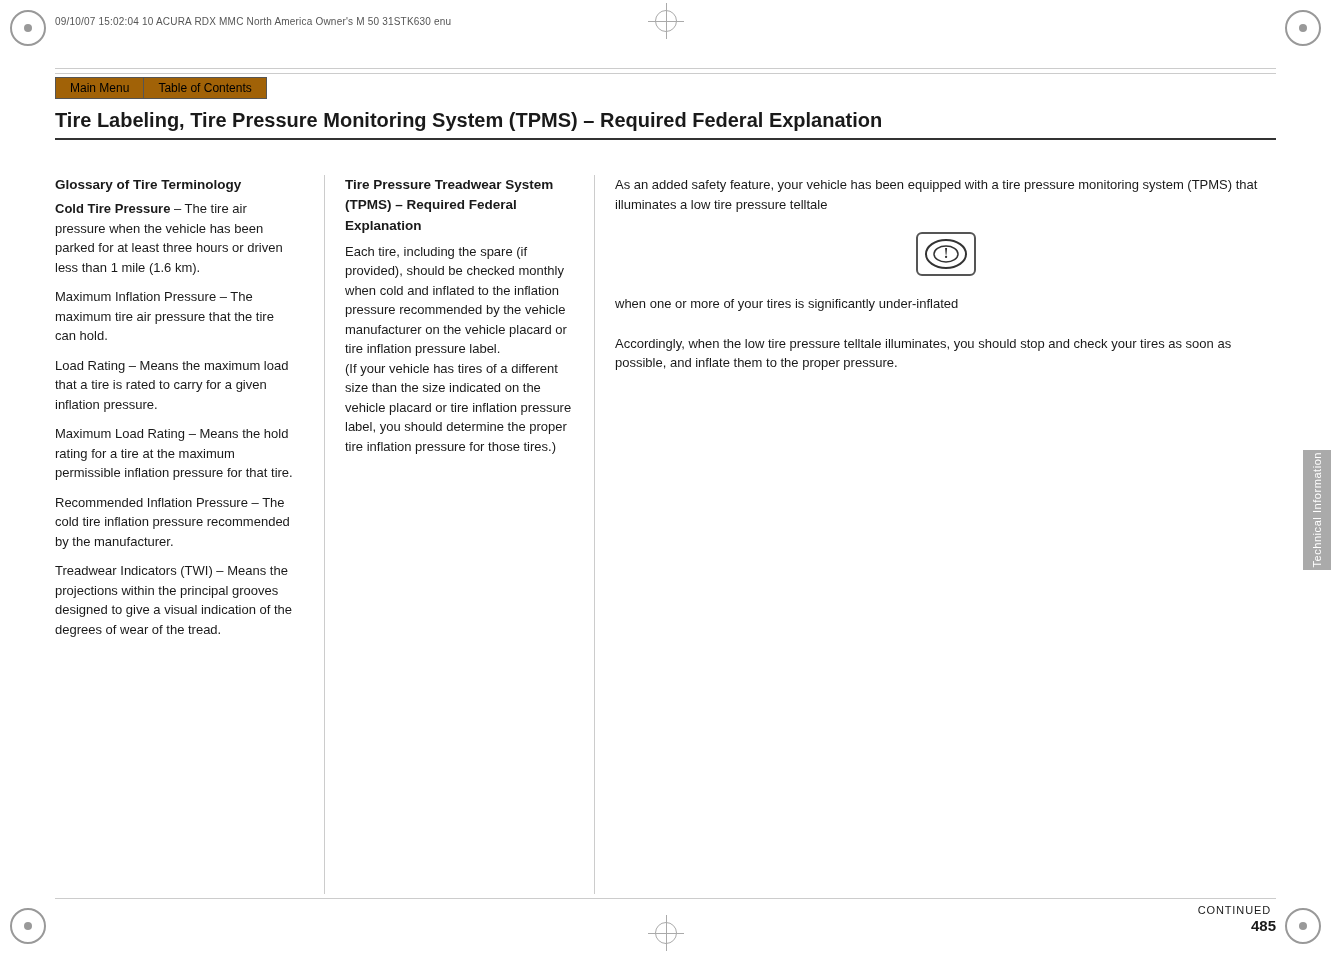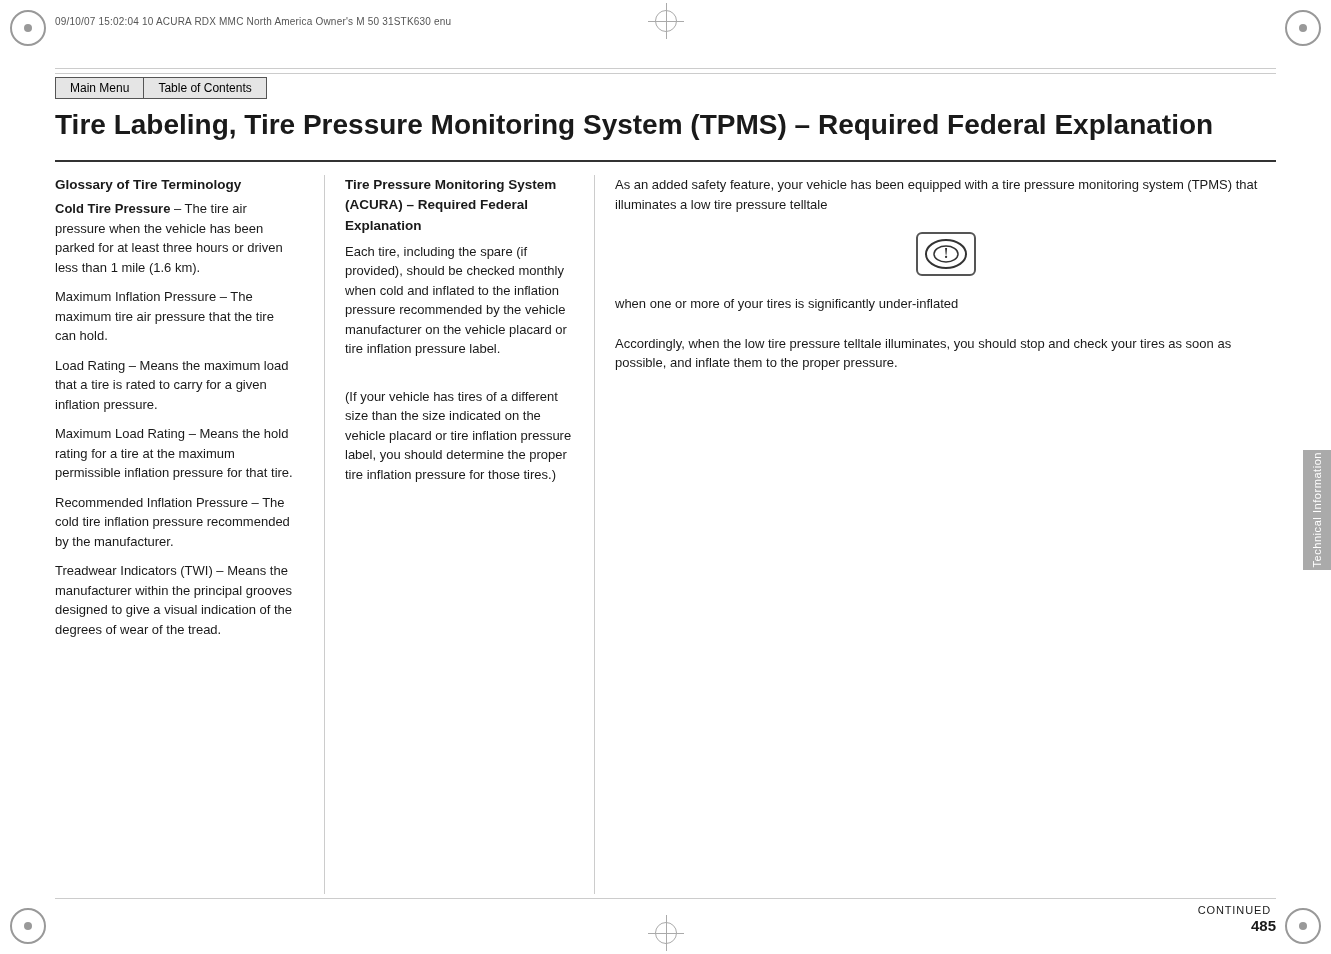--- a/index.html
+++ b/index.html
@@ -105,39 +105,39 @@
       position: absolute;
       top: 77px;
       left: 55px;
       display: flex;
       gap: 0;
     }
     .nav-btn {
       border: 1px solid #555;
       padding: 3px 14px;
       font-size: 12px;
-      background: #e5e5e5;
+      background: #a16207;
       cursor: pointer;
     }
     .nav-btn-main {
       border-right: none;
     }
     .nav-btn-toc {
     }
 
     
     .page-title {
       position: absolute;
       top: 108px;
       left: 55px;
       right: 55px;
-      font-size: 28px;
+      font-size: 20px;
       font-weight: bold;
       border-bottom: 2px solid #333;
-      padding-bottom: 18px;
+      padding-bottom: 6px;
       line-height: 1.2;
     }
 
     
     .content-area {
       position: absolute;
       top: 175px;
       left: 55px;
       right: 55px;
       bottom: 60px;
@@ -314,27 +314,27 @@
 
     <div class="term-block">
       <span>Maximum Load Rating – Means the hold rating for a tire at the maximum permissible inflation pressure for that tire.</span>
     </div>
 
     <div class="term-block">
       <span>Recommended Inflation Pressure – The cold tire inflation pressure recommended by the manufacturer.</span>
     </div>
 
     <div class="term-block">
-      <span>Treadwear Indicators (TWI) – Means the manufacturer within the principal grooves designed to give a visual indication of the degrees of wear of the tread.</span>
+      <span>Treadwear Indicators (TWI) – Means the projections within the principal grooves designed to give a visual indication of the degrees of wear of the tread.</span>
     </div>
   </div>
 
   <div class="col-middle">
-    <div class="tpms-title">Tire Pressure Monitoring System (ACURA) – Required Federal Explanation</div>
-    <p style="margin-bottom: 28px;">Each tire, including the spare (if provided), should be checked monthly when cold and inflated to the inflation pressure recommended by the vehicle manufacturer on the vehicle placard or tire inflation pressure label.</p>
+    <div class="tpms-title">Tire Pressure Treadwear System (TPMS) – Required Federal Explanation</div>
+    <p style="margin-bottom: 0;">Each tire, including the spare (if provided), should be checked monthly when cold and inflated to the inflation pressure recommended by the vehicle manufacturer on the vehicle placard or tire inflation pressure label.</p>
     <p>(If your vehicle has tires of a different size than the size indicated on the vehicle placard or tire inflation pressure label, you should determine the proper tire inflation pressure for those tires.)</p>
   </div>
 
   <div class="col-right">
     <p style="margin-bottom: 0;">As an added safety feature, your vehicle has been equipped with a tire pressure monitoring system (TPMS) that illuminates a low tire pressure telltale</p>
 
     <div class="tpms-icon-container">
       <div class="tpms-icon">
         <svg width="50" height="36" viewBox="0 0 50 36">
 

